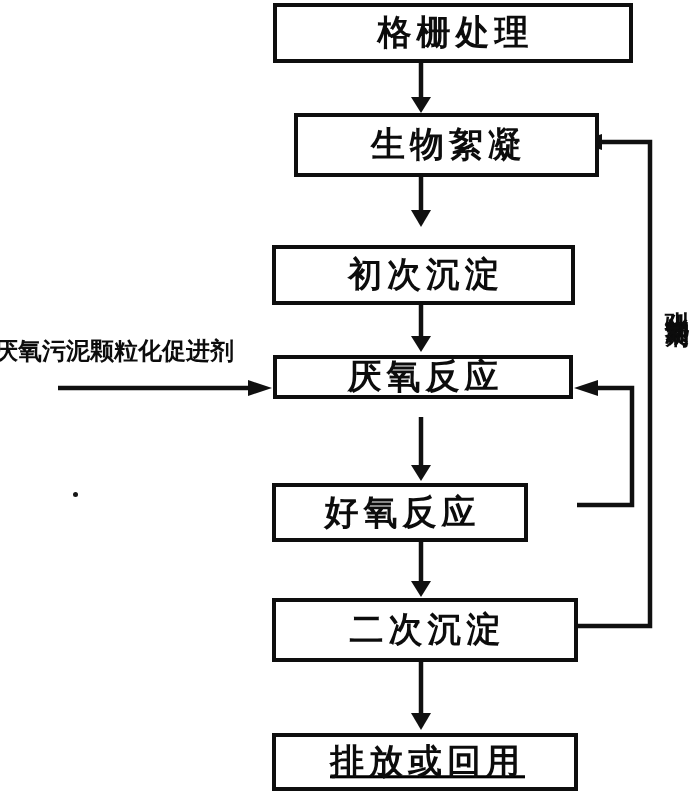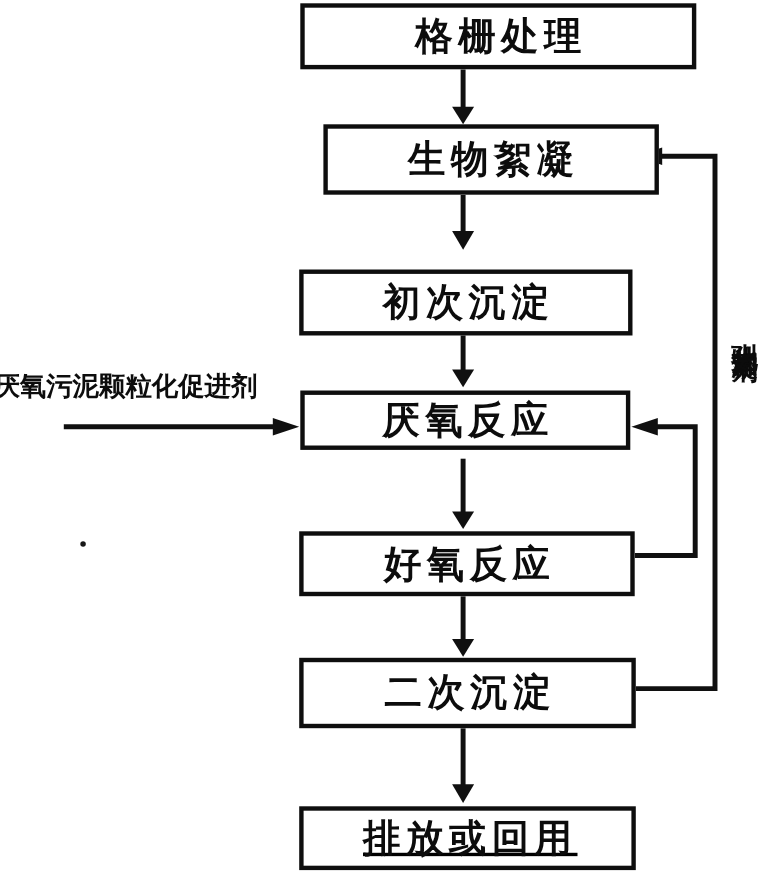--- a/index.html
+++ b/index.html
@@ -24,22 +24,22 @@
     color:#0c0c0c;
     letter-spacing:5px;
     text-indent:5px; 
     white-space:nowrap;
     transform:scaleY(1.02);
   }
   
   #box-grid        {left:273px;top:3px;  width:360px;height:60px;}
   #box-bioflo      {left:272px;top:113px;width:305px;height:64px;margin-left:22px;}
   #box-primary     {left:272px;top:233px;width:303px;height:60px;margin-top:12px;}
-  #box-anaerobic   {left:273px;top:355px;width:300px;height:54px;text-align:right;}
-  #box-aerobic     {left:272px;top:483px;width:305px;height:59px;}
+  #box-anaerobic   {left:273px;top:355px;width:300px;height:44px;text-align:right;}
+  #box-aerobic     {left:272px;top:483px;width:256px;height:59px;}
   #box-secondary   {left:272px;top:598px;width:306px;height:64px;text-align:center;}
   #box-discharge   {left:272px;top:733px;width:306px;height:58px;text-decoration:underline;}
 
   .side-label{
     position:absolute;
     font-weight:bold;
     color:#0c0c0c;
   }
   #left-label{
     left:-6px;top:335px;

